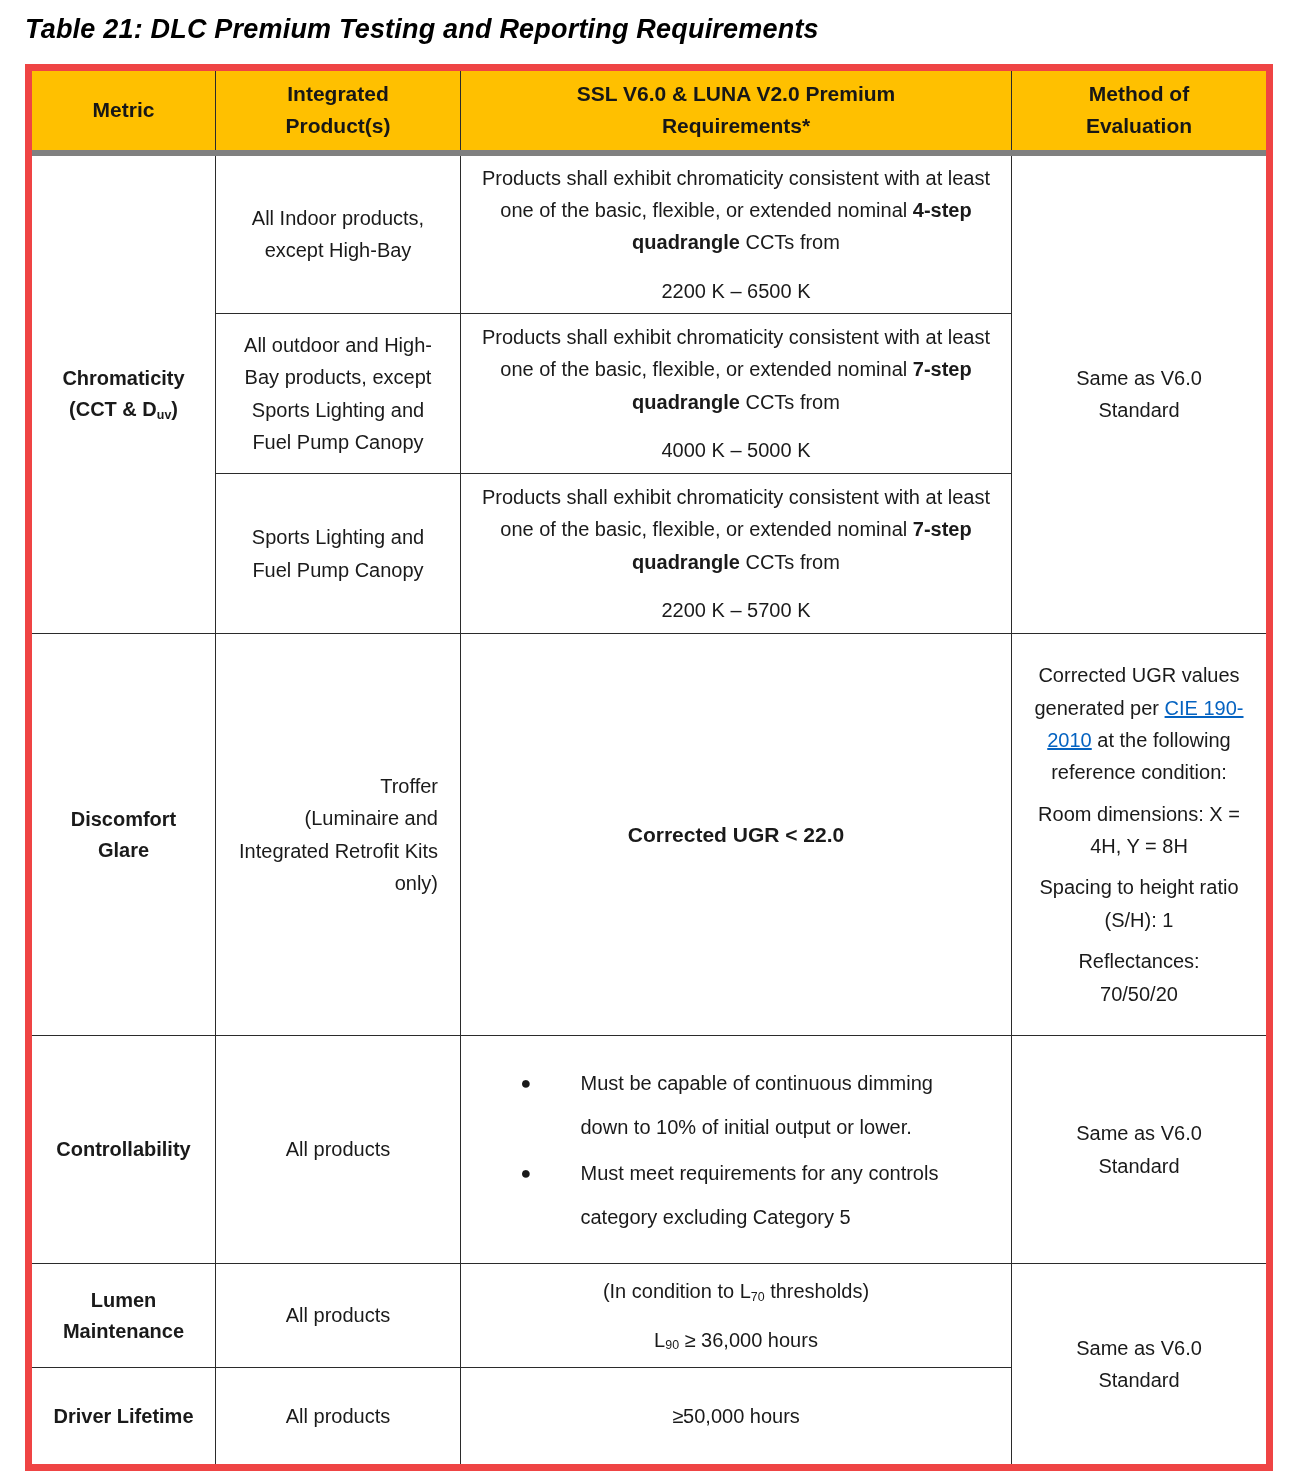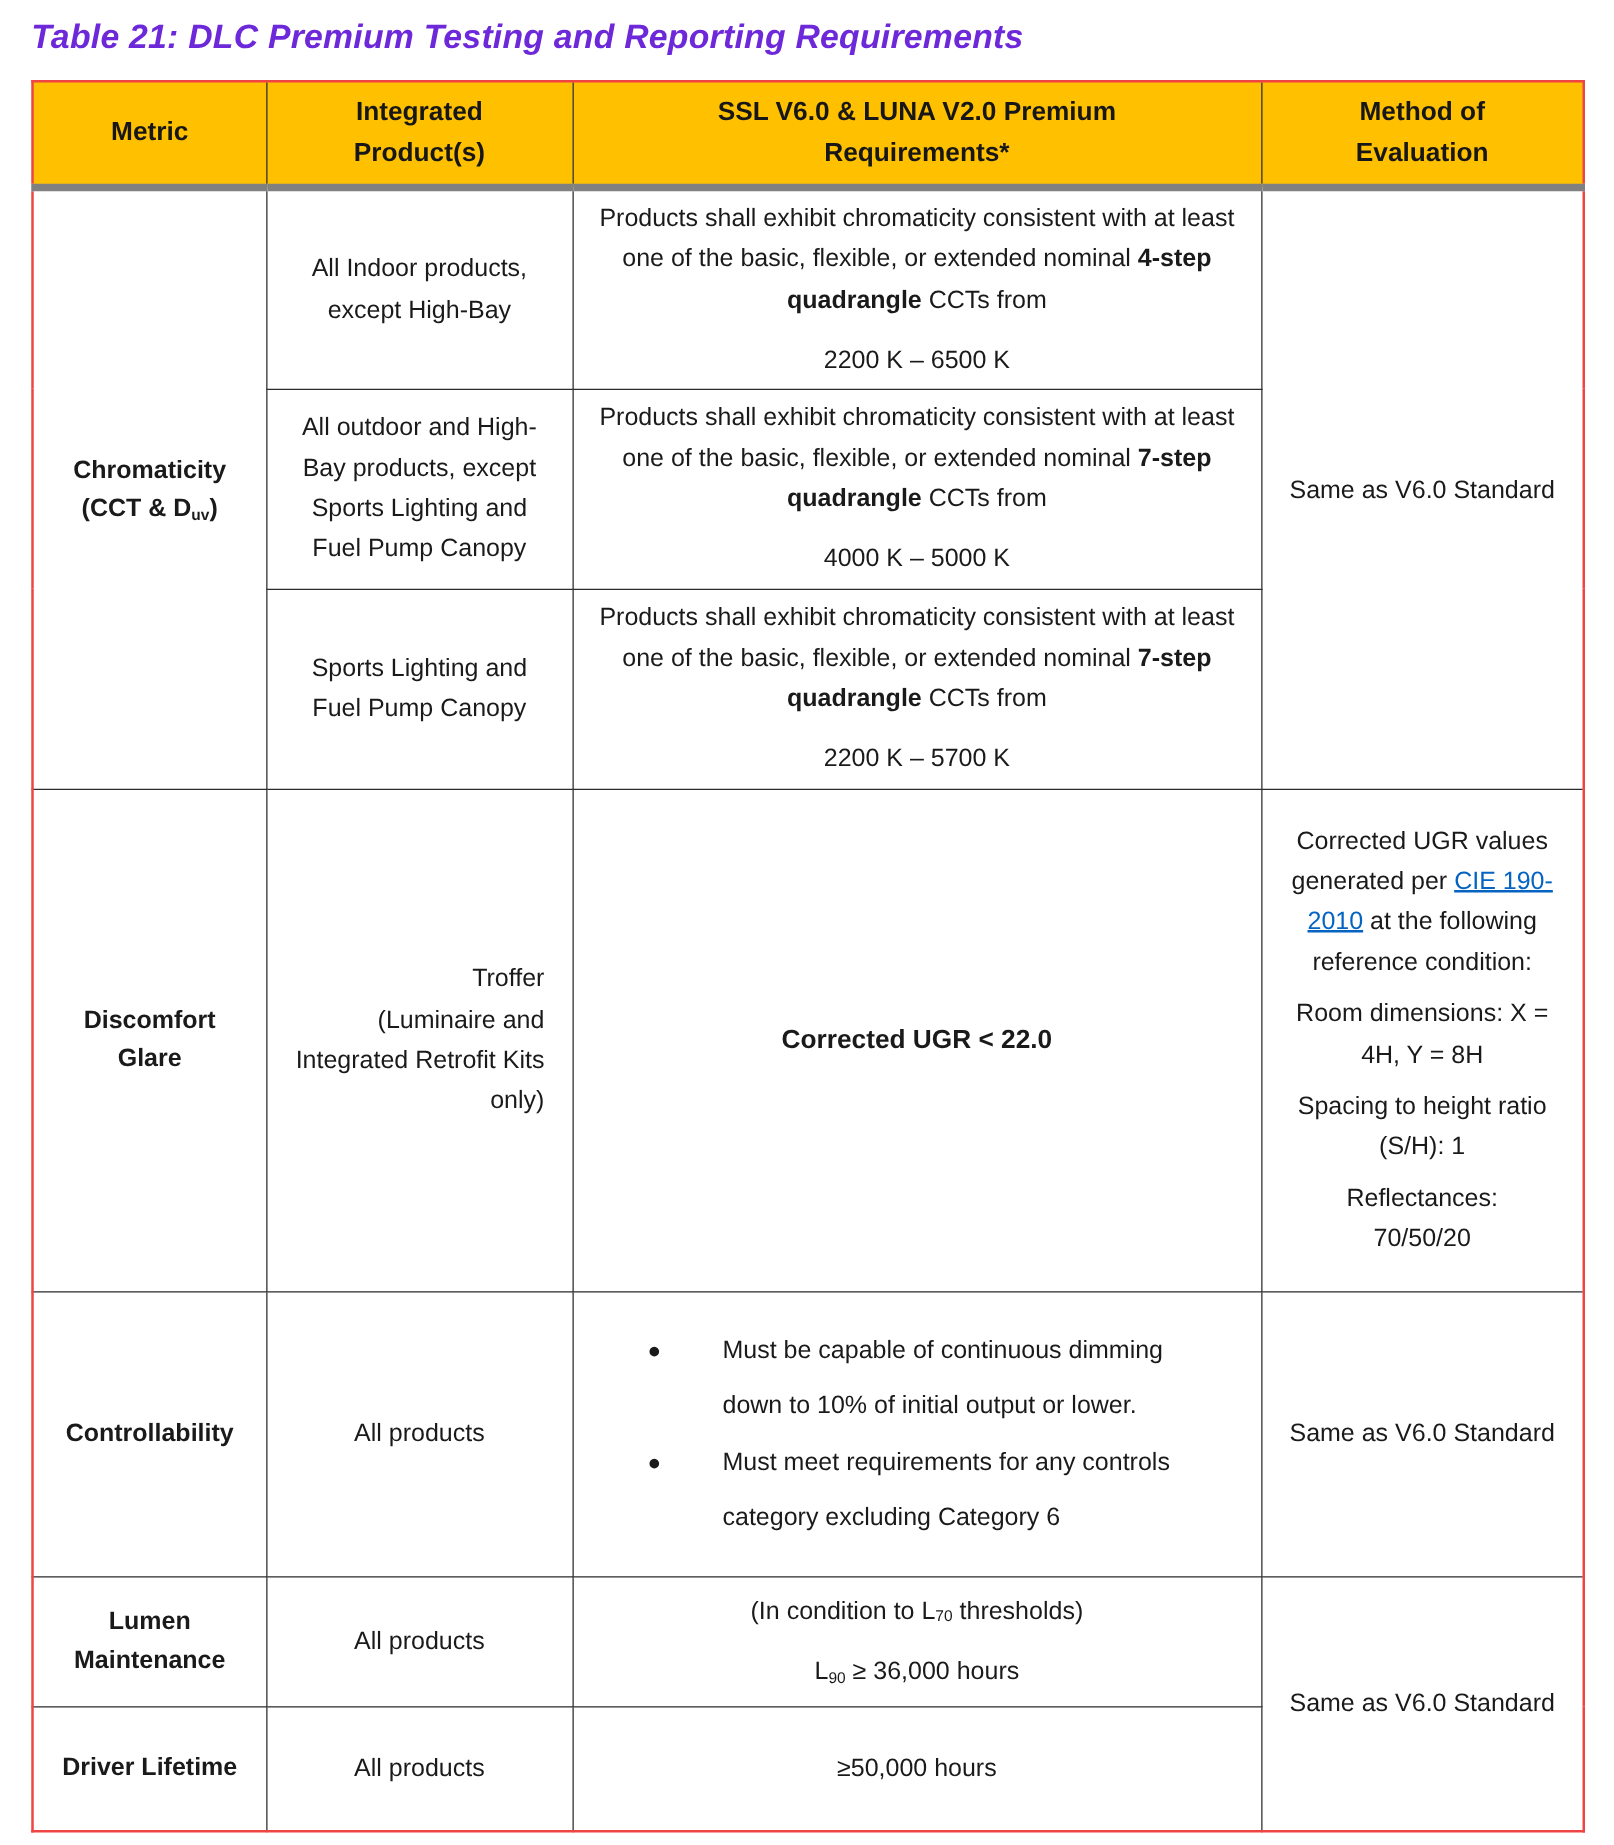--- a/index.html
+++ b/index.html
@@ -9,29 +9,29 @@
     height: 1476px;
     font-family: "Liberation Sans", sans-serif;
     color: #1a1a1a;
     overflow: hidden;
   }
   .page { padding: 14px 0 0 25px; }
   .doc-title {
     font-size: 27px;
     font-weight: bold;
     font-style: italic;
-    color: #6d28d9;
+    color: #000000;
     margin-bottom: 19px;
     letter-spacing: 0.2px;
   }
   table.req-table {
     border-collapse: collapse;
     table-layout: fixed;
     width: 1241px;
-    border: 2px solid #ef4444;
+    border: 7px solid #ef4444;
   }
   td, th {
     border: 1.5px solid #2b2b2b;
     vertical-align: middle;
     text-align: center;
     padding: 6px 20px;
     font-size: 20px;
     line-height: 1.62;
   }
   th {
@@ -162,21 +162,21 @@
       <td class="metric">Controllability</td>
       <td class="products">All products</td>
       <td class="req">
         <ul class="bullets">
           <li>
                 <span class="bullet-marker">●</span>
                 <span>Must be capable of continuous dimming down to 10% of initial output or lower.</span>
               </li>
           <li>
                 <span class="bullet-marker">●</span>
-                <span>Must meet requirements for any controls category excluding Category 6</span>
+                <span>Must meet requirements for any controls category excluding Category 5</span>
               </li>
         </ul>
       </td>
       <td class="method">Same as V6.0 Standard</td>
     </tr>
 
     <tr class="h-lumen">
       <td class="metric">Lumen Maintenance</td>
       <td class="products">All products</td>
       <td class="req">

